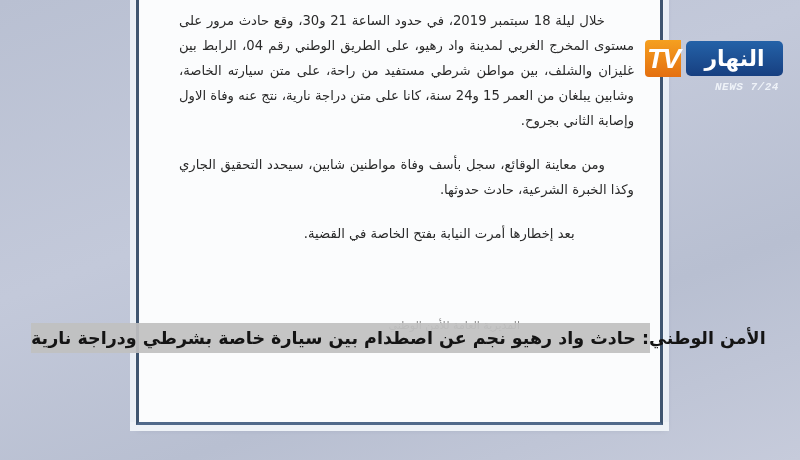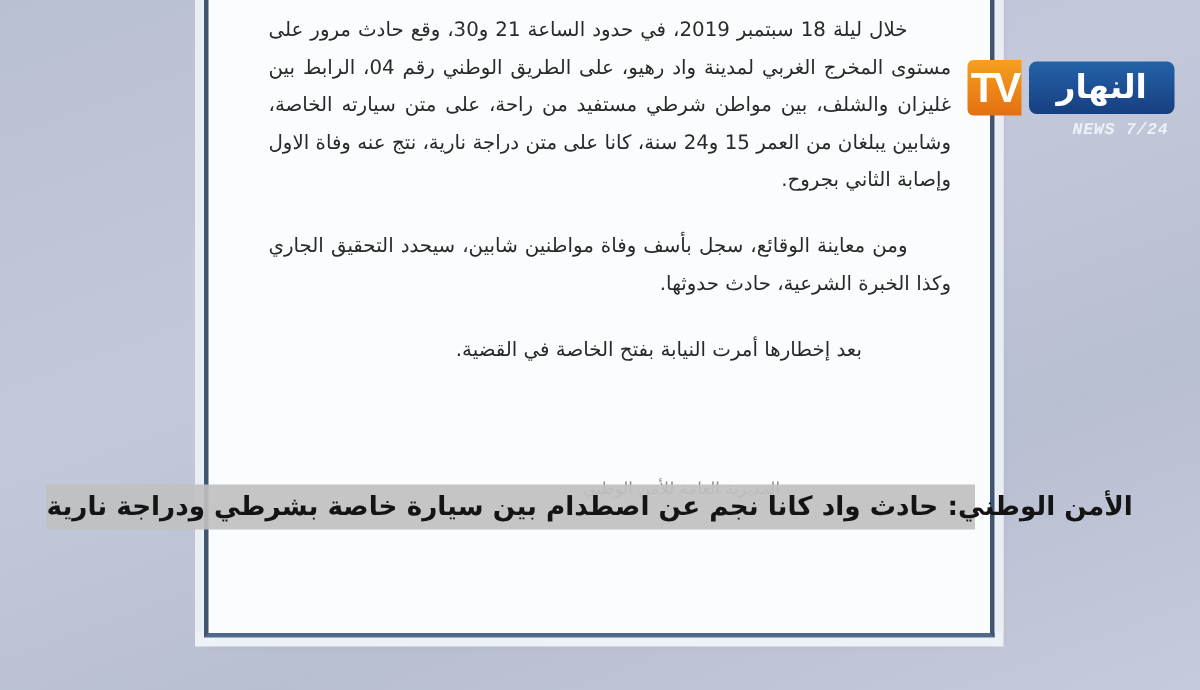--- a/index.html
+++ b/index.html
@@ -17,21 +17,21 @@
   .para.last{text-indent:4.5em;}
   .faded{position:absolute;right:140px;top:329px;font-size:11px;color:#555;direction:rtl;opacity:.7;}
   .ticker{position:absolute;left:31px;top:323px;width:619px;height:30px;
     background:rgba(192,192,192,.92);display:flex;align-items:center;justify-content:flex-end;
     direction:rtl;box-sizing:border-box;padding-right:6px;}
   .ticker-text{font-family:"DejaVu Sans",sans-serif;font-weight:bold;font-size:17.5px;color:#141414;white-space:nowrap;}
   .logo{position:absolute;left:645px;top:40px;width:140px;height:60px;}
   .logo .tv{position:absolute;left:0;top:0;width:36px;height:37px;
     background:linear-gradient(180deg,#f5a020,#e46f10);border-radius:4px 0 0 4px;
     color:#fff;font-family:"Liberation Sans",sans-serif;font-weight:bold;font-size:28px;
-    display:flex;align-items:center;justify-content:center;letter-spacing:-2px;}
+    display:flex;align-items:center;justify-content:center;letter-spacing:-2px;font-style:italic;}
   .logo .name{position:absolute;left:41px;top:1px;width:97px;height:35px;
     background:linear-gradient(180deg,#2462a8,#173f80);border-radius:5px;
     color:#fff;font-size:22px;font-weight:bold;display:flex;align-items:center;justify-content:center;direction:rtl;}
   .logo .news{position:absolute;left:70px;top:41px;color:#eef2f8;font-family:Liberation Mono, monospace;
     font-weight:bold;font-style:italic;font-size:11px;letter-spacing:.5px;}
 </style>
 </head>
 <body>
 
 <div class="doc-frame">
@@ -39,20 +39,20 @@
   <div class="edge r"></div>
   <div class="doc-body">
     <p class="para">خلال ليلة 18 سبتمبر 2019، في حدود الساعة 21 و30، وقع حادث مرور على مستوى المخرج الغربي لمدينة واد رهيو، على الطريق الوطني رقم 04، الرابط بين غليزان والشلف، بين مواطن شرطي مستفيد من راحة، على متن سيارته الخاصة، وشابين يبلغان من العمر 15 و24 سنة، كانا على متن دراجة نارية، نتج عنه وفاة الاول وإصابة الثاني بجروح.</p>
     <p class="para">ومن معاينة الوقائع، سجل بأسف وفاة مواطنين شابين، سيحدد التحقيق الجاري وكذا الخبرة الشرعية، حادث حدوثها.</p>
     <p class="para last">بعد إخطارها أمرت النيابة بفتح الخاصة في القضية.</p>
   </div>
   <div class="faded">المديرية العامة للأمن الوطني</div>
 </div>
 
 <div class="ticker">
-  <span class="ticker-text">الأمن الوطني: حادث واد كانا نجم عن اصطدام بين سيارة خاصة بشرطي ودراجة نارية</span>
+  <span class="ticker-text">الأمن الوطني: حادث واد رهيو نجم عن اصطدام بين سيارة خاصة بشرطي ودراجة نارية</span>
 </div>
 
 <div class="logo">
   <div class="tv">TV</div>
   <div class="name">النهار</div>
   <div class="news">NEWS 7/24</div>
 </div>
 
 </body></html>

